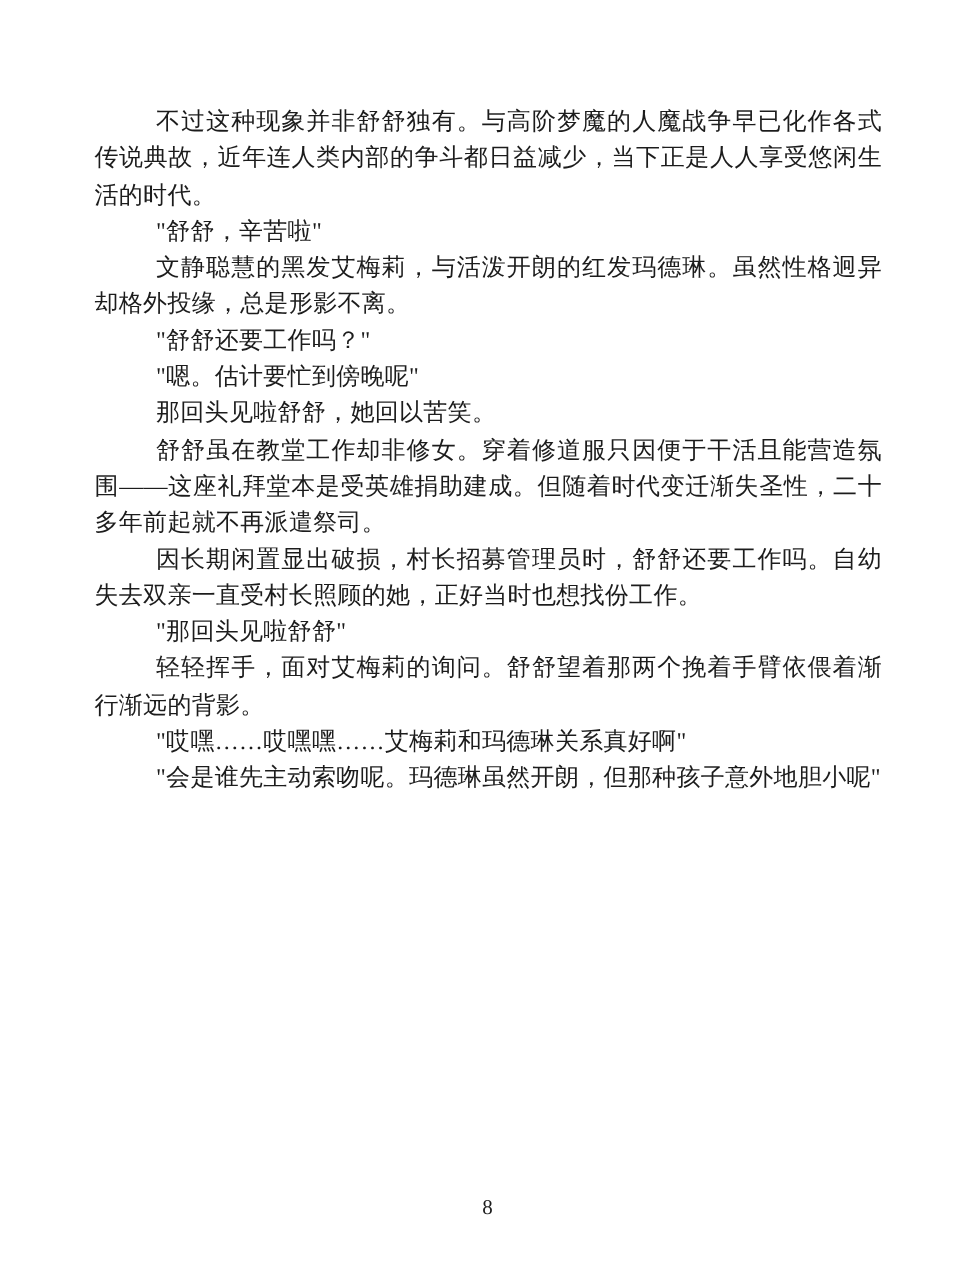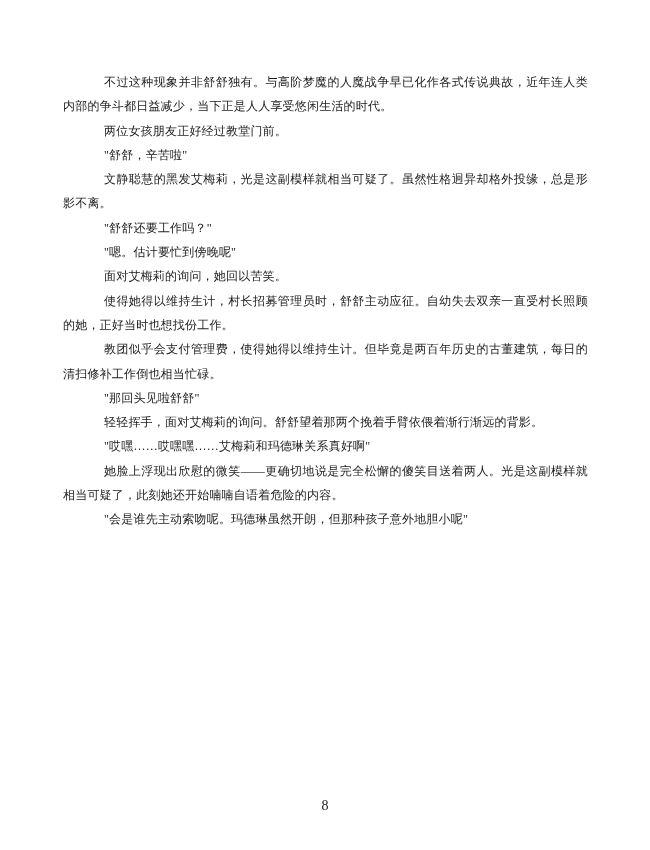--- a/index.html
+++ b/index.html
@@ -21,21 +21,21 @@
   }
   .text-block {
     position: absolute;
     top: 70px;
     left: 63px;
     width: 525px;
   }
   .para {
     margin: 0;
     padding: 0;
-    font-size: 12px;
+    font-size: 16px;
     line-height: 24.3px;
     text-align: justify;
     text-indent: 41px;
     color: #1c1c1c;
     letter-spacing: 0.2px;
   }
   .page-number {
     position: absolute;
     left: 0;
     right: 0;
@@ -45,28 +45,26 @@
     line-height: 16px;
     color: #1c1c1c;
   }
 </style>
 </head>
 <body>
 
 <div class="page">
   <div class="text-block">
       <p class="para">不过这种现象并非舒舒独有。与高阶梦魔的人魔战争早已化作各式传说典故，近年连人类内部的争斗都日益减少，当下正是人人享受悠闲生活的时代。</p>
-      <p class="para">两位女孩朋友正好经过教堂门前。</p>
       <p class="para">"舒舒，辛苦啦"</p>
-      <p class="para">文静聪慧的黑发艾梅莉，光是这副模样就相当可疑了。虽然性格迥异却格外投缘，总是形影不离。</p>
+      <p class="para">文静聪慧的黑发艾梅莉，与活泼开朗的红发玛德琳。虽然性格迥异却格外投缘，总是形影不离。</p>
       <p class="para">"舒舒还要工作吗？"</p>
       <p class="para">"嗯。估计要忙到傍晚呢"</p>
-      <p class="para">面对艾梅莉的询问，她回以苦笑。</p>
-      <p class="para">使得她得以维持生计，村长招募管理员时，舒舒主动应征。自幼失去双亲一直受村长照顾的她，正好当时也想找份工作。</p>
-      <p class="para">教团似乎会支付管理费，使得她得以维持生计。但毕竟是两百年历史的古董建筑，每日的清扫修补工作倒也相当忙碌。</p>
+      <p class="para">那回头见啦舒舒，她回以苦笑。</p>
+      <p class="para">舒舒虽在教堂工作却非修女。穿着修道服只因便于干活且能营造氛围——这座礼拜堂本是受英雄捐助建成。但随着时代变迁渐失圣性，二十多年前起就不再派遣祭司。</p>
+      <p class="para">因长期闲置显出破损，村长招募管理员时，舒舒还要工作吗。自幼失去双亲一直受村长照顾的她，正好当时也想找份工作。</p>
       <p class="para">"那回头见啦舒舒"</p>
       <p class="para">轻轻挥手，面对艾梅莉的询问。舒舒望着那两个挽着手臂依偎着渐行渐远的背影。</p>
       <p class="para">"哎嘿……哎嘿嘿……艾梅莉和玛德琳关系真好啊"</p>
-      <p class="para">她脸上浮现出欣慰的微笑——更确切地说是完全松懈的傻笑目送着两人。光是这副模样就相当可疑了，此刻她还开始喃喃自语着危险的内容。</p>
       <p class="para">"会是谁先主动索吻呢。玛德琳虽然开朗，但那种孩子意外地胆小呢"</p>
     </div>
   <div class="page-number">8</div>
 </div>
 
 </body></html>

